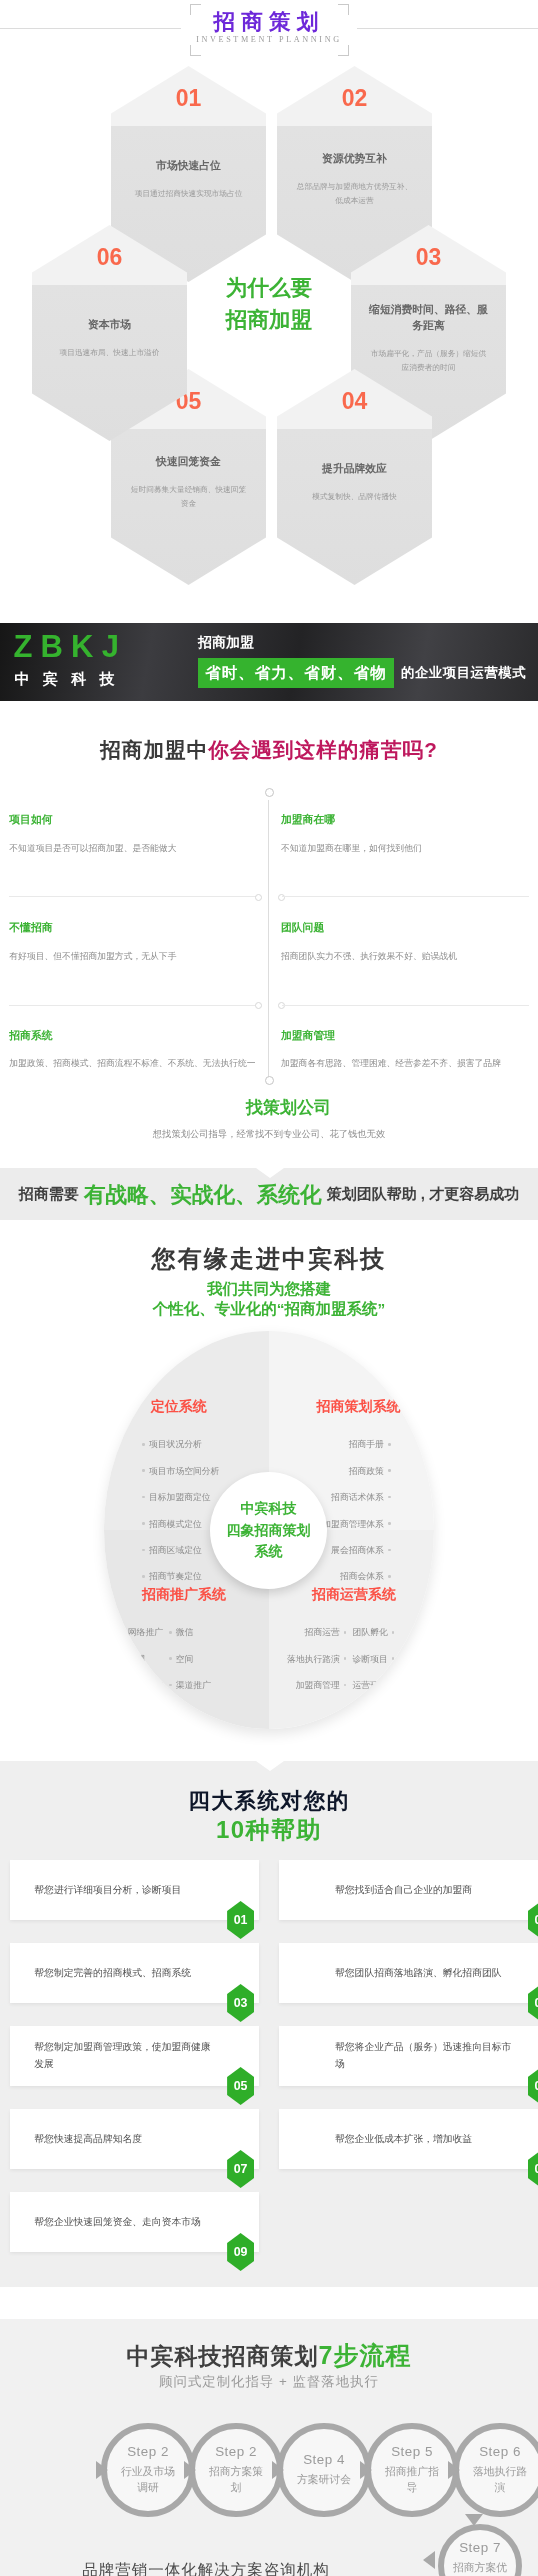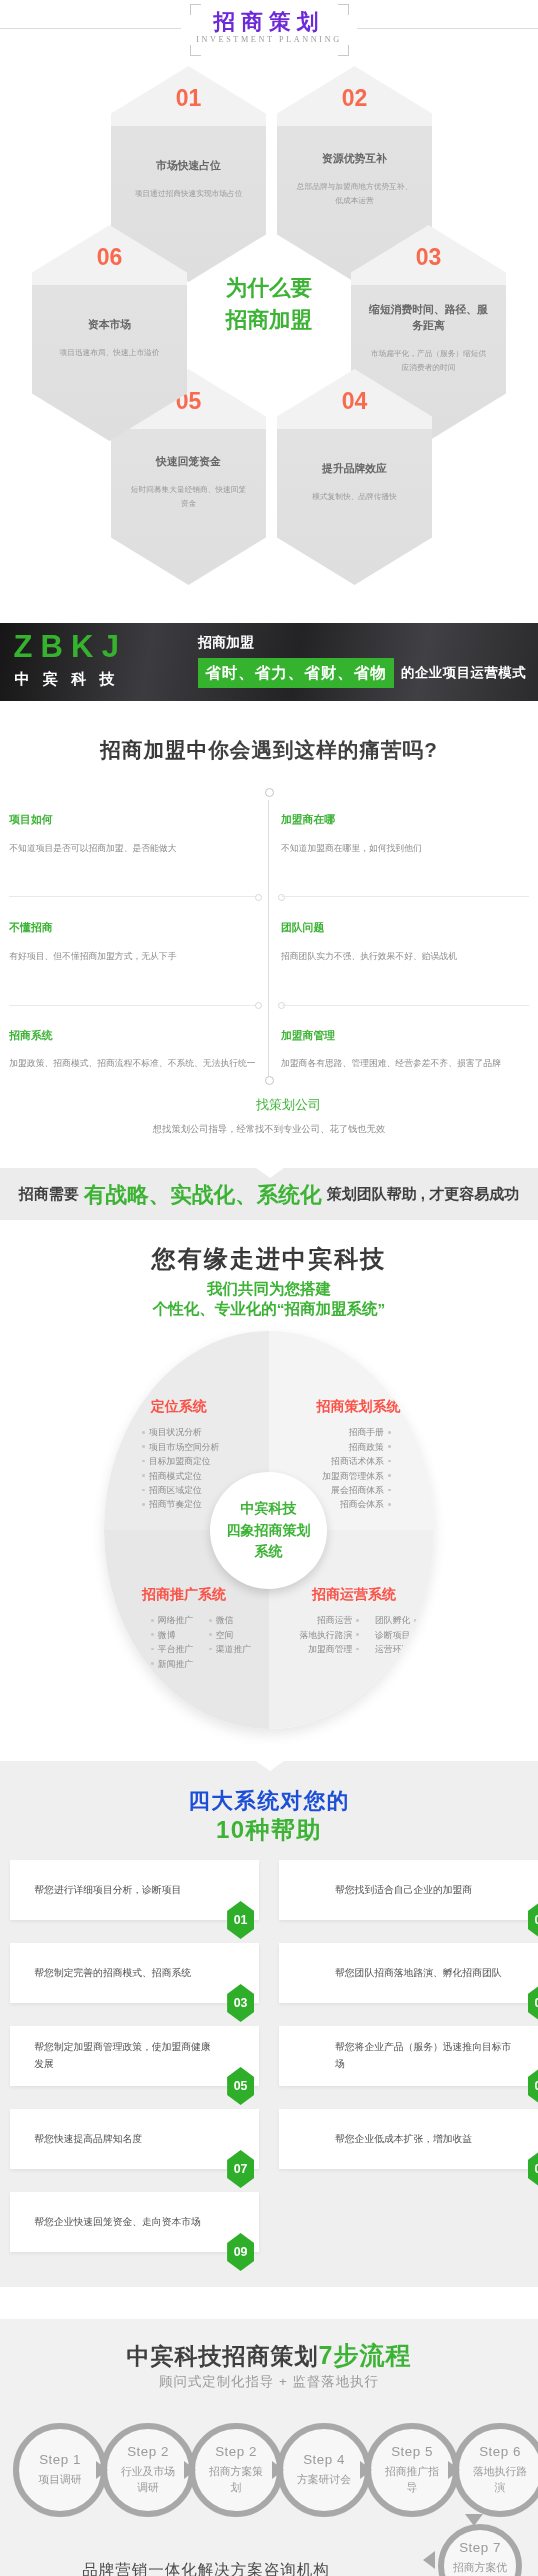--- a/index.html
+++ b/index.html
@@ -46,32 +46,32 @@
   .bn-right{position:absolute;left:198px;top:11.3px;}
   .bn-l1{font-size:14px;font-weight:bold;color:#fff;}
   .bn-row{margin-top:6.2px;display:flex;align-items:center;}
   .bn-hl{background:#35b32e;color:#fff;font-size:15.5px;font-weight:bold;
          padding:4.1px 7.2px;letter-spacing:1px;}
   .bn-l2{font-size:13.4px;font-weight:bold;color:#fff;margin-left:7.2px;letter-spacing:0.5px;}
 
   
   .pain-title{position:absolute;left:0;right:0;top:736px;text-align:center;
               font-size:20.6px;font-weight:bold;letter-spacing:1px;}
-  .pain-title .dk{color:#3a3a3a;} .pain-title .gr{color:#404040;}
+  .pain-title .dk{color:#3a3a3a;} .pain-title .gr{color:#be185d;}
   .tl-circle{position:absolute;width:7.2px;height:7.2px;border:1px solid #c5c5c5;
              border-radius:50%;background:#fff;}
   .tl-vline{position:absolute;left:268px;top:800px;width:0.5px;height:278px;background:#ddd;}
   .pain-cell{position:absolute;width:248px;}
   .pain-head{font-size:10.8px;font-weight:bold;color:#3cb335;}
   .pain-desc{position:absolute;width:248px;font-size:8.8px;color:#8c8c8c;line-height:1.8;}
   .pain-div{position:absolute;height:0.5px;background:#e9e9e9;}
   .div-circle{position:absolute;width:5.2px;height:5.2px;border:0.5px solid #d8d8d8;
               border-radius:50%;background:#fff;}
   .pain-final{position:absolute;left:0;right:0;text-align:center;}
-  .pain-final .ph{font-size:13px;font-weight:normal;color:#3cb335;margin-left:39px;}
+  .pain-final .ph{font-size:17px;font-weight:bold;color:#3cb335;margin-left:39px;}
   .pain-final .pd{margin-top:9.3px;font-size:9.3px;color:#8c8c8c;}
 
   
   .band{position:absolute;left:0;top:1168px;width:538px;height:52px;background:#ececec;}
   .band-notch{position:absolute;left:256px;top:0;width:0;height:0;
               border-left:14px solid transparent;border-right:14px solid transparent;
               border-top:10.3px solid #fff;}
   .band-text{position:absolute;left:0;right:0;top:0;height:52px;display:flex;
              align-items:center;justify-content:center;gap:5.2px;}
   .band-text .b1{font-size:15px;font-weight:bold;color:#3f3f3f;}
@@ -88,41 +88,41 @@
   
   .ellipse{position:absolute;left:104px;top:1331px;width:330px;height:398px;
            border-radius:50%;overflow:hidden;box-shadow:0 5.2px 13px rgba(0,0,0,.10);}
   .quad{position:absolute;width:50%;height:50%;}
   .q-tl-bg{left:0;top:0;background:#ebebeb;}
   .q-tr-bg{right:0;top:0;background:#f4f4f4;}
   .q-bl-bg{left:0;bottom:0;background:#e7e7e7;}
   .q-br-bg{right:0;bottom:0;background:#f0f0f0;}
   .q-title{font-size:14px;font-weight:bold;color:#fb5146;margin-bottom:9.3px;}
   .q-block{position:absolute;text-align:center;}
-  .q-item{font-size:8.8px;color:#8c8c8c;line-height:14.4px;white-space:nowrap;}
+  .q-item{font-size:8.8px;color:#8c8c8c;line-height:14.4px;white-space:nowrap;margin-top:12px;}
   .dot{display:inline-block;width:2.6px;height:2.6px;border-radius:50%;background:#c9c9c9;
        vertical-align:middle;margin:0 4.1px 1.5px 4.1px;}
-  .q-cols{display:flex;justify-content:flex-end;gap:12px;}
+  .q-cols{display:flex;justify-content:flex-start;gap:2px;}
   .q-col{text-align:left;} .q-col.r{text-align:right;}
   .qb-tl{left:9.3px;top:67px;width:131px;} .qb-tl .q-list{text-align:left;display:inline-block;}
   .qb-tr{left:189px;top:67px;width:131px;} .qb-tr .q-list{text-align:right;display:inline-block;}
   .qb-bl{left:13px;top:255px;width:134px;}
   .qb-br{left:183px;top:255px;width:134px;}
   .center-circle{position:absolute;left:50%;top:200px;width:117px;height:117px;margin:-59px 0 0 -59px;
                  background:#fff;border-radius:50%;box-shadow:0 4.1px 9.3px rgba(0,0,0,.15);
                  display:flex;flex-direction:column;align-items:center;justify-content:center;
                  font-size:14px;font-weight:bold;color:#3cb335;line-height:1.55;text-align:center;}
 
   
   .help{position:absolute;left:0;top:1761px;width:538px;height:526px;background:#efefef;}
   .help-notch{position:absolute;left:256px;top:0;width:0;height:0;
               border-left:14px solid transparent;border-right:14px solid transparent;
               border-top:10.3px solid #fff;}
   .help-t1{position:absolute;left:0;right:0;top:25px;text-align:center;
-           font-size:21.6px;font-weight:bold;color:#1d4ed8;letter-spacing:1.5px;}
+           font-size:21.6px;font-weight:bold;color:#0f172a;letter-spacing:1.5px;}
   .help-t2{position:absolute;left:0;right:0;top:53px;text-align:center;
            font-size:24px;font-weight:bold;color:#3cb335;letter-spacing:1.5px;}
   .card{position:absolute;width:249px;height:60px;background:#fff;
         box-shadow:0 2.1px 3.6px rgba(0,0,0,.07);display:flex;align-items:center;}
   .card-text{padding:0 44px 0 24px;font-size:9.8px;color:#4f4f4f;line-height:1.7;}
   .badge{position:absolute;right:5.2px;bottom:-19px;width:27px;height:38px;background:#2fae29;
          clip-path:polygon(50% 0%,100% 26%,100% 74%,50% 100%,0% 74%,0% 26%);
          display:flex;align-items:center;justify-content:center;
          color:#fff;font-size:12.4px;font-weight:bold;}
   .c-l{left:10.3px;} .c-r{left:279px;padding-left:32px;}
@@ -412,24 +412,20 @@
       <div class="badge">09</div>
       </div>
   </div>
 
   <div class="steps">
     <div class="steps-title">
       <span class="dk">中宾科技招商策划</span><span class="gr">7步流程</span>
     </div>
     <div class="steps-sub">顾问式定制化指导 + 监督落地执行</div>
 
-    <div class="step-circle s1">
-      <div class="step-label">Step 1</div>
-      <div class="step-text">项目调研</div>
-      </div>
     <div class="step-circle s2">
       <div class="step-label">Step 2</div>
       <div class="step-text">行业及市场调研</div>
       </div>
     <div class="step-circle s3">
       <div class="step-label">Step 2</div>
       <div class="step-text">招商方案策划</div>
       </div>
     <div class="step-circle s4">
       <div class="step-label">Step 4</div>

